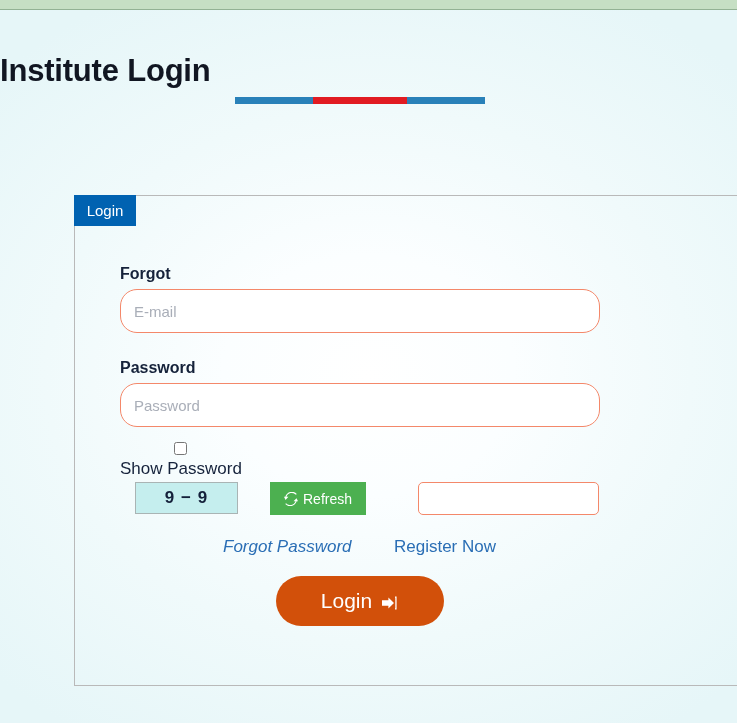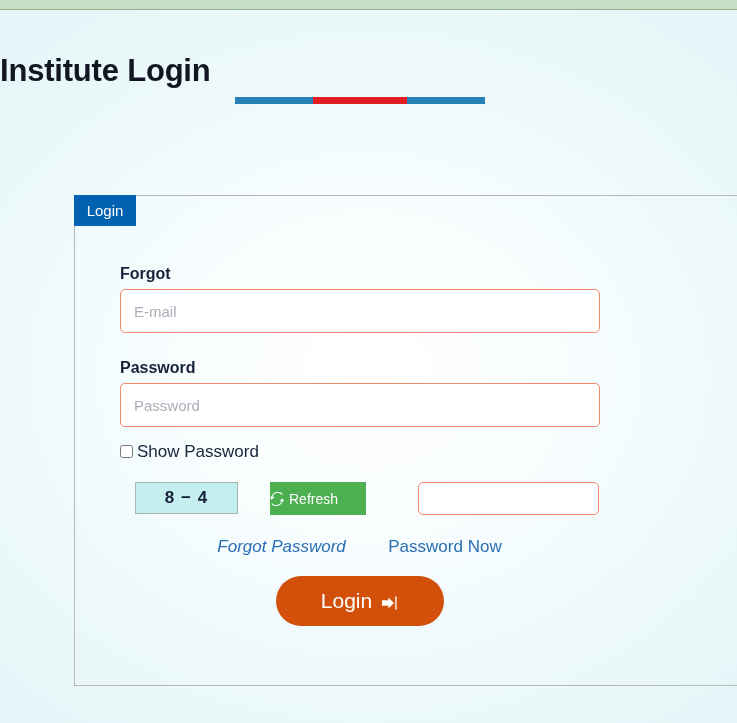--- a/index.html
+++ b/index.html
@@ -107,40 +107,41 @@
   .label-email    { top: 38px; }
   .label-password { top: 132px; }
 
   .text-input {
     position: absolute;
     left: 45px;
     width: 480px;
     height: 44px;
     box-sizing: border-box;
     border: 1px solid #f4886a;
-    border-radius: 5px;
+    border-radius: 17px;
     background: #ffffff;
     font-family: "Liberation Sans", sans-serif;
     font-size: 15px;
     color: #2a2f3a;
     padding: 16px 13px;
     outline: none;
   }
   .text-input::placeholder { color: #a9aeb8; }
   .input-email    { top: 62px; }
   .input-password { top: 156px; }
 
   
   .showpw-row {
     position: absolute;
     left: 45px;
     top: 215px;
     display: flex;
     align-items: center;
     gap: 4px;
+    flex-direction: column;
   }
   .showpw-box {
     width: 13px;
     height: 13px;
     box-sizing: border-box;
     border: 1px solid #707070;
     background: #fdfdfd;
     border-radius: 2px;
     margin: 0;
     padding: 0;
@@ -183,20 +184,21 @@
     width: 96px;
     height: 33px;
     box-sizing: border-box;
     background: #4cb050;
     border: none;
     color: #ffffff;
     font-family: "Liberation Sans", sans-serif;
     font-size: 14px;
     display: flex;
     align-items: center;
+    justify-content: center;
     gap: 5px;
     cursor: pointer;
     padding: 0;
   }
   .refresh-icon {
     width: 14px;
     height: 14px;
     display: inline-block;
     flex: 0 0 auto;
   }
@@ -293,38 +295,38 @@
       <div class="field-label label-password">Password</div>
       <input class="text-input input-password" type="text" placeholder="Password" style="">
 
       <div class="showpw-row">
         <input class="showpw-box" type="checkbox" style="">
         <span class="showpw-label">Show Password</span>
       </div>
 
       <div class="captcha-row">
 
-        <div class="captcha-code">8 − 4</div>
+        <div class="captcha-code">9 − 9</div>
 
         <button class="refresh-btn">
           <span class="refresh-icon">
             <svg viewBox="0 0 16 16" width="14" height="14" aria-hidden="true">
               <path fill="#ffffff" d="M13.6 3.2a6.4 6.4 0 0 0-10.8 2.1h2.3L1.7 9 0 5.3h1.5A7.8 7.8 0 0 1 14.6 2.2z"></path>
               <path fill="#ffffff" d="M2.4 12.8a6.4 6.4 0 0 0 10.8-2.1h-2.3L14.3 7 16 10.7h-1.5a7.8 7.8 0 0 1-13.1 3.1z"></path>
             </svg>
           </span>
           <span>Refresh</span>
         </button>
 
         <input class="captcha-answer" type="text" placeholder="" style="">
       </div>
 
       <div class="links-row">
         <a class="link link-forgot">Forgot Password</a>
-        <a class="link link-register">Password Now</a>
+        <a class="link link-register">Register Now</a>
       </div>
 
       <div class="login-btn-wrap">
         <button class="login-btn">
           <span>Login</span>
           <span class="signin-icon">
             <svg viewBox="0 0 18 18" width="18" height="18" aria-hidden="true">
               <path fill="#ffffff" d="M8.4 3.6v2.7H2v5.4h6.4v2.7L14 9z"></path>
               <path fill="#ffffff" d="M15 2.4h1.6v13.2H15v-1.4h0.3V3.8H15z"></path>
             </svg>

